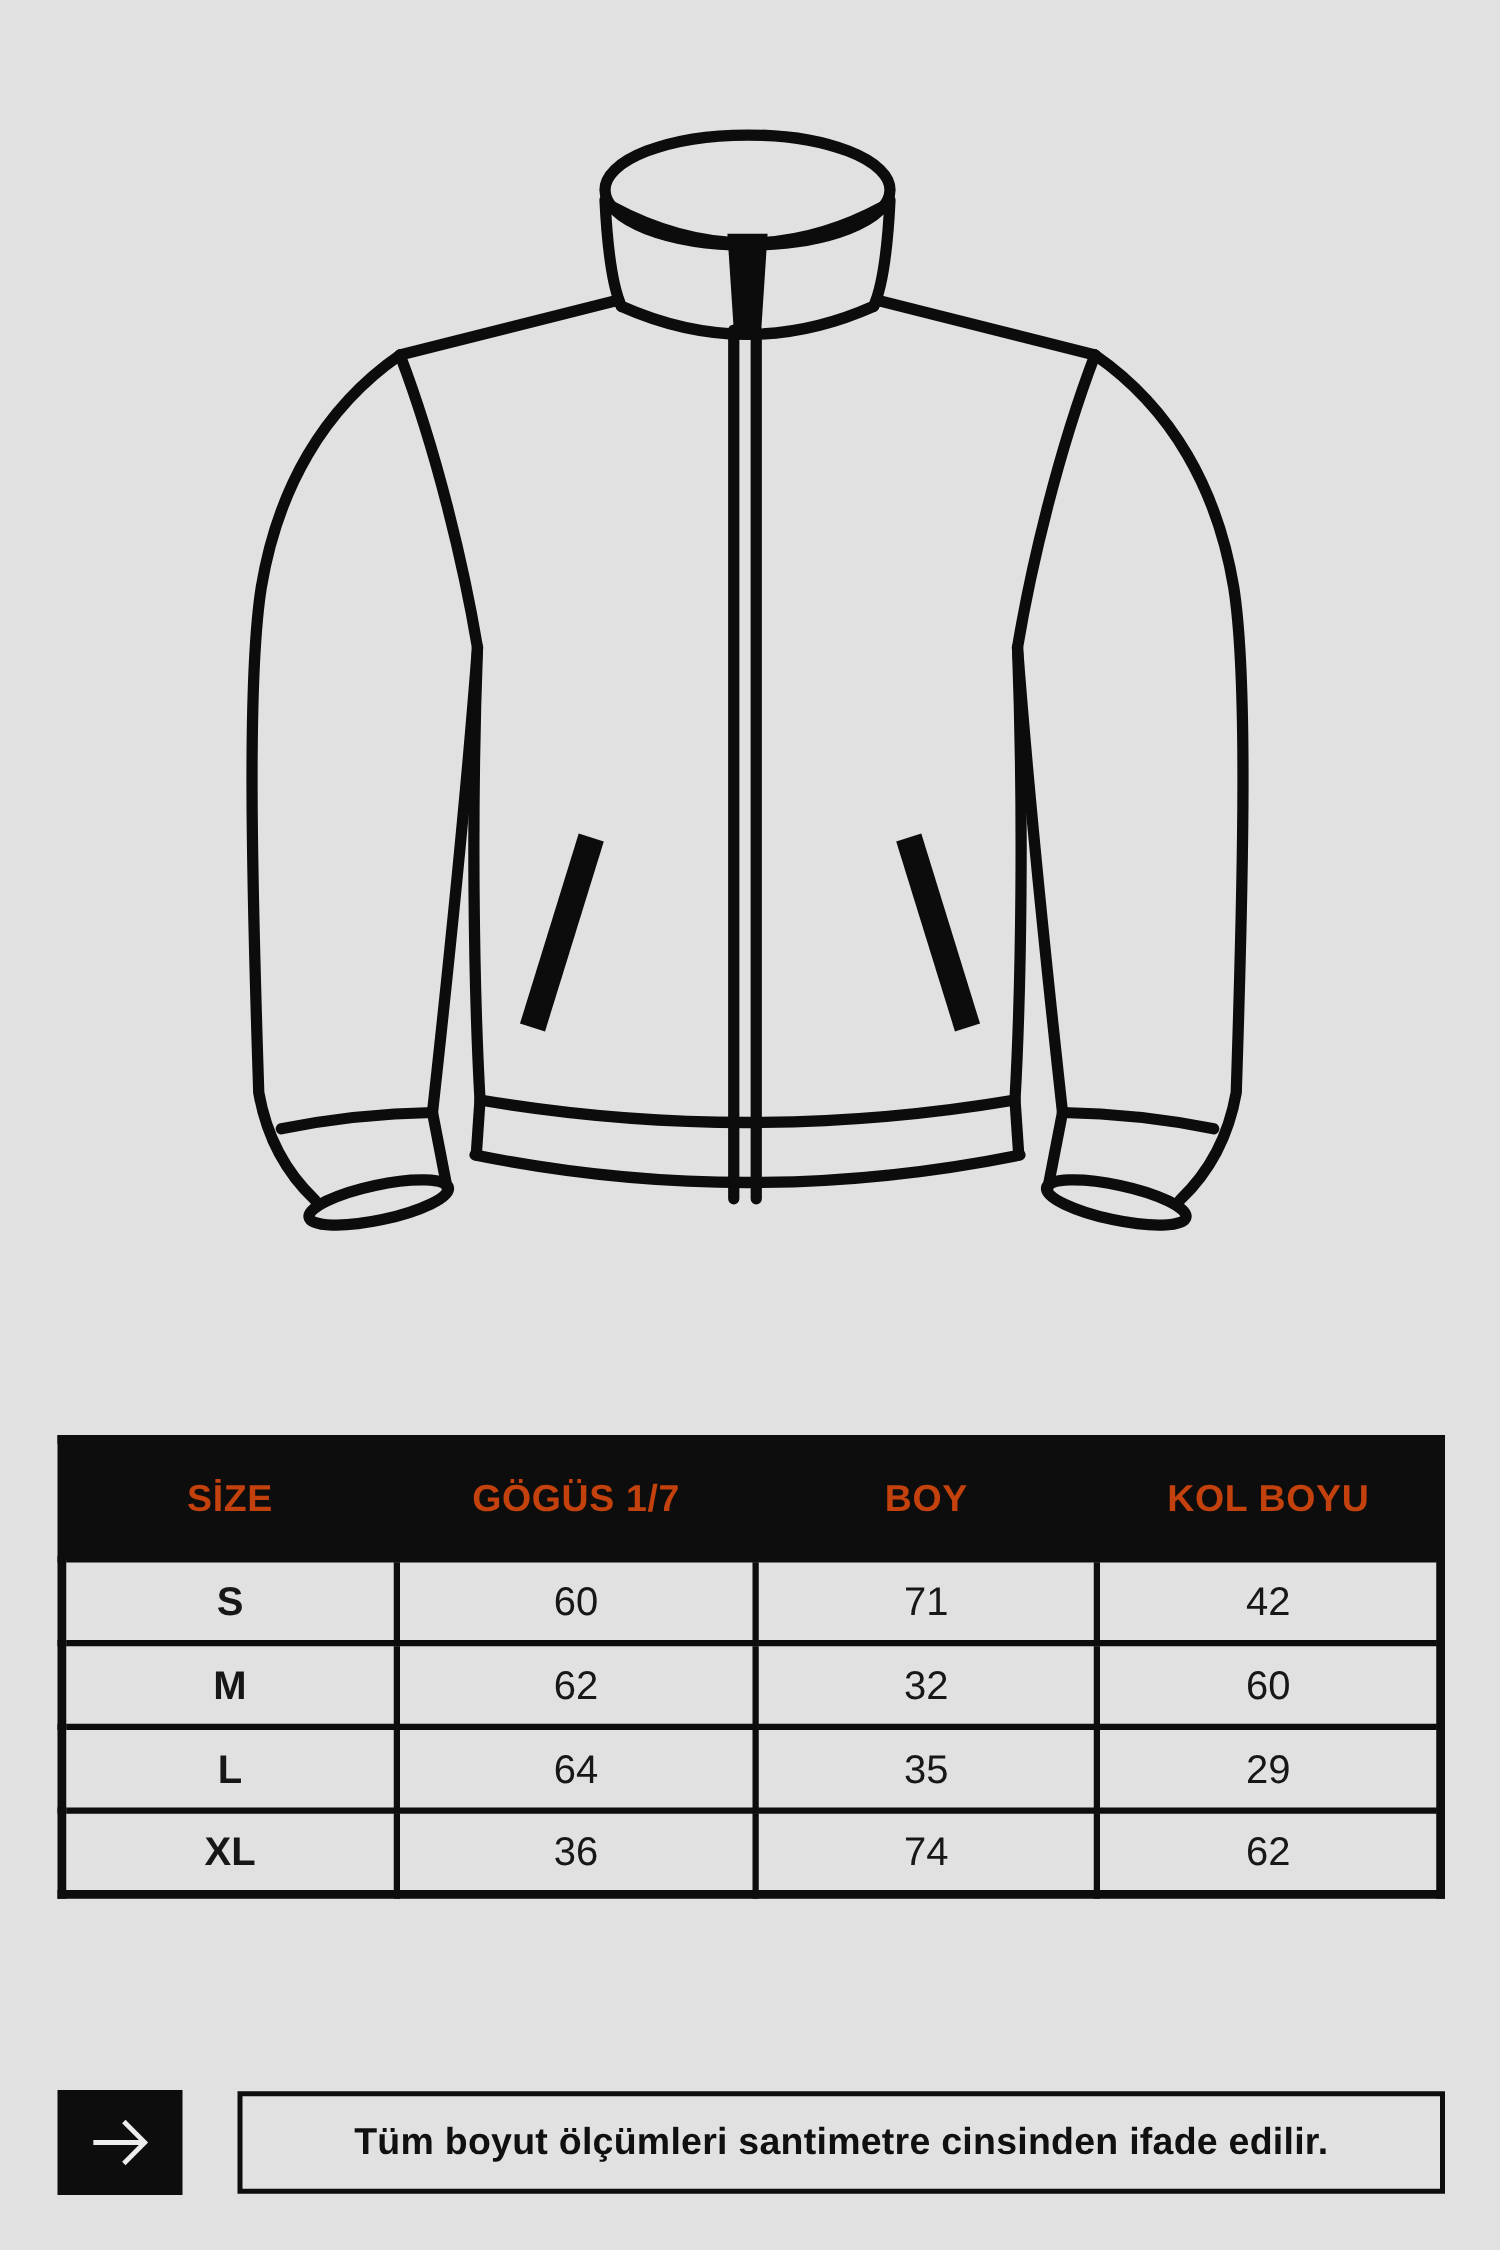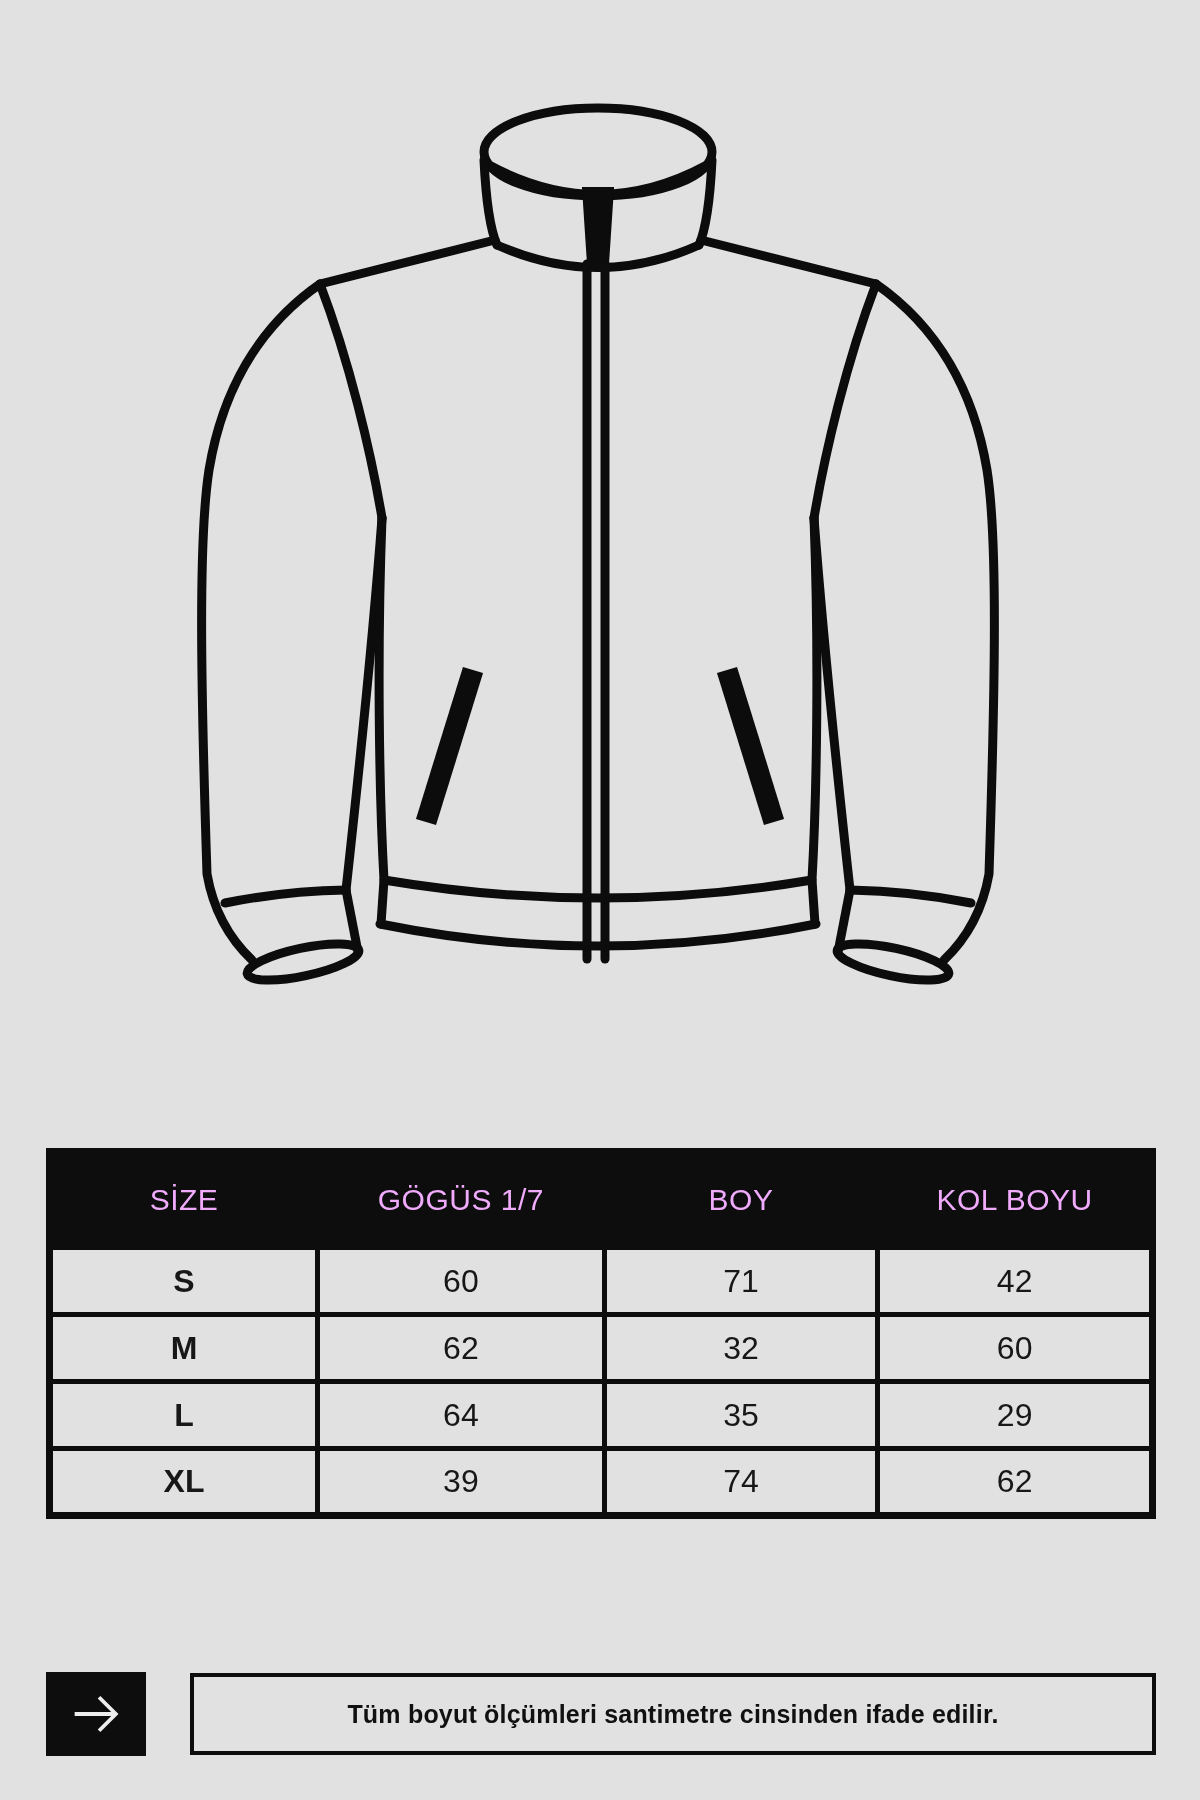--- a/index.html
+++ b/index.html
@@ -37,23 +37,23 @@
     position: absolute;
     left: 46px; top: 1148px;
     width: 1110px;
     border-collapse: collapse;
     table-layout: fixed;
     border: 7px solid #0d0d0d;
     background: #e1e1e1;
   }
   .size-table th {
     background: #0d0d0d;
-    color: #f0abfc;
+    color: #c2410c;
     font-size: 30px;
-    font-weight: normal;
+    font-weight: bold;
     height: 88px;
     letter-spacing: 0.5px;
     border: 5px solid #0d0d0d;
   }
   .size-table td {
     border: 5px solid #0d0d0d;
     text-align: center;
     vertical-align: middle;
     font-size: 32px;
     color: #171717;
@@ -74,21 +74,21 @@
     position: absolute;
     left: 190px; top: 1673px;
     width: 966px; height: 82px;
     border: 4px solid #0d0d0d;
     box-sizing: border-box;
     display: flex;
     align-items: center;
     justify-content: center;
   }
   .footer-note-text {
-    font-size: 25px;
+    font-size: 30px;
     font-weight: bold;
     color: #101010;
     text-align: center;
     letter-spacing: 0.2px;
   }
 </style>
 </head>
 <body>
 
 <div class="page">
@@ -161,21 +161,21 @@
         <td>60</td>
       </tr>
       <tr class="row">
         <td class="size-cell">L</td>
         <td>64</td>
         <td>35</td>
         <td>29</td>
       </tr>
       <tr class="row">
         <td class="size-cell">XL</td>
-        <td>39</td>
+        <td>36</td>
         <td>74</td>
         <td>62</td>
       </tr>
     </tbody>
   </table>
 
   <div class="footer-arrow-box">
     <svg width="64" height="64" viewBox="0 0 84 84" aria-hidden="true">
       <line x1="14" y1="42" x2="68" y2="42" stroke="#ededed" stroke-width="5"></line>
       <polyline points="46,20 68,42 46,64" fill="none" stroke="#ededed" stroke-width="5"></polyline>

